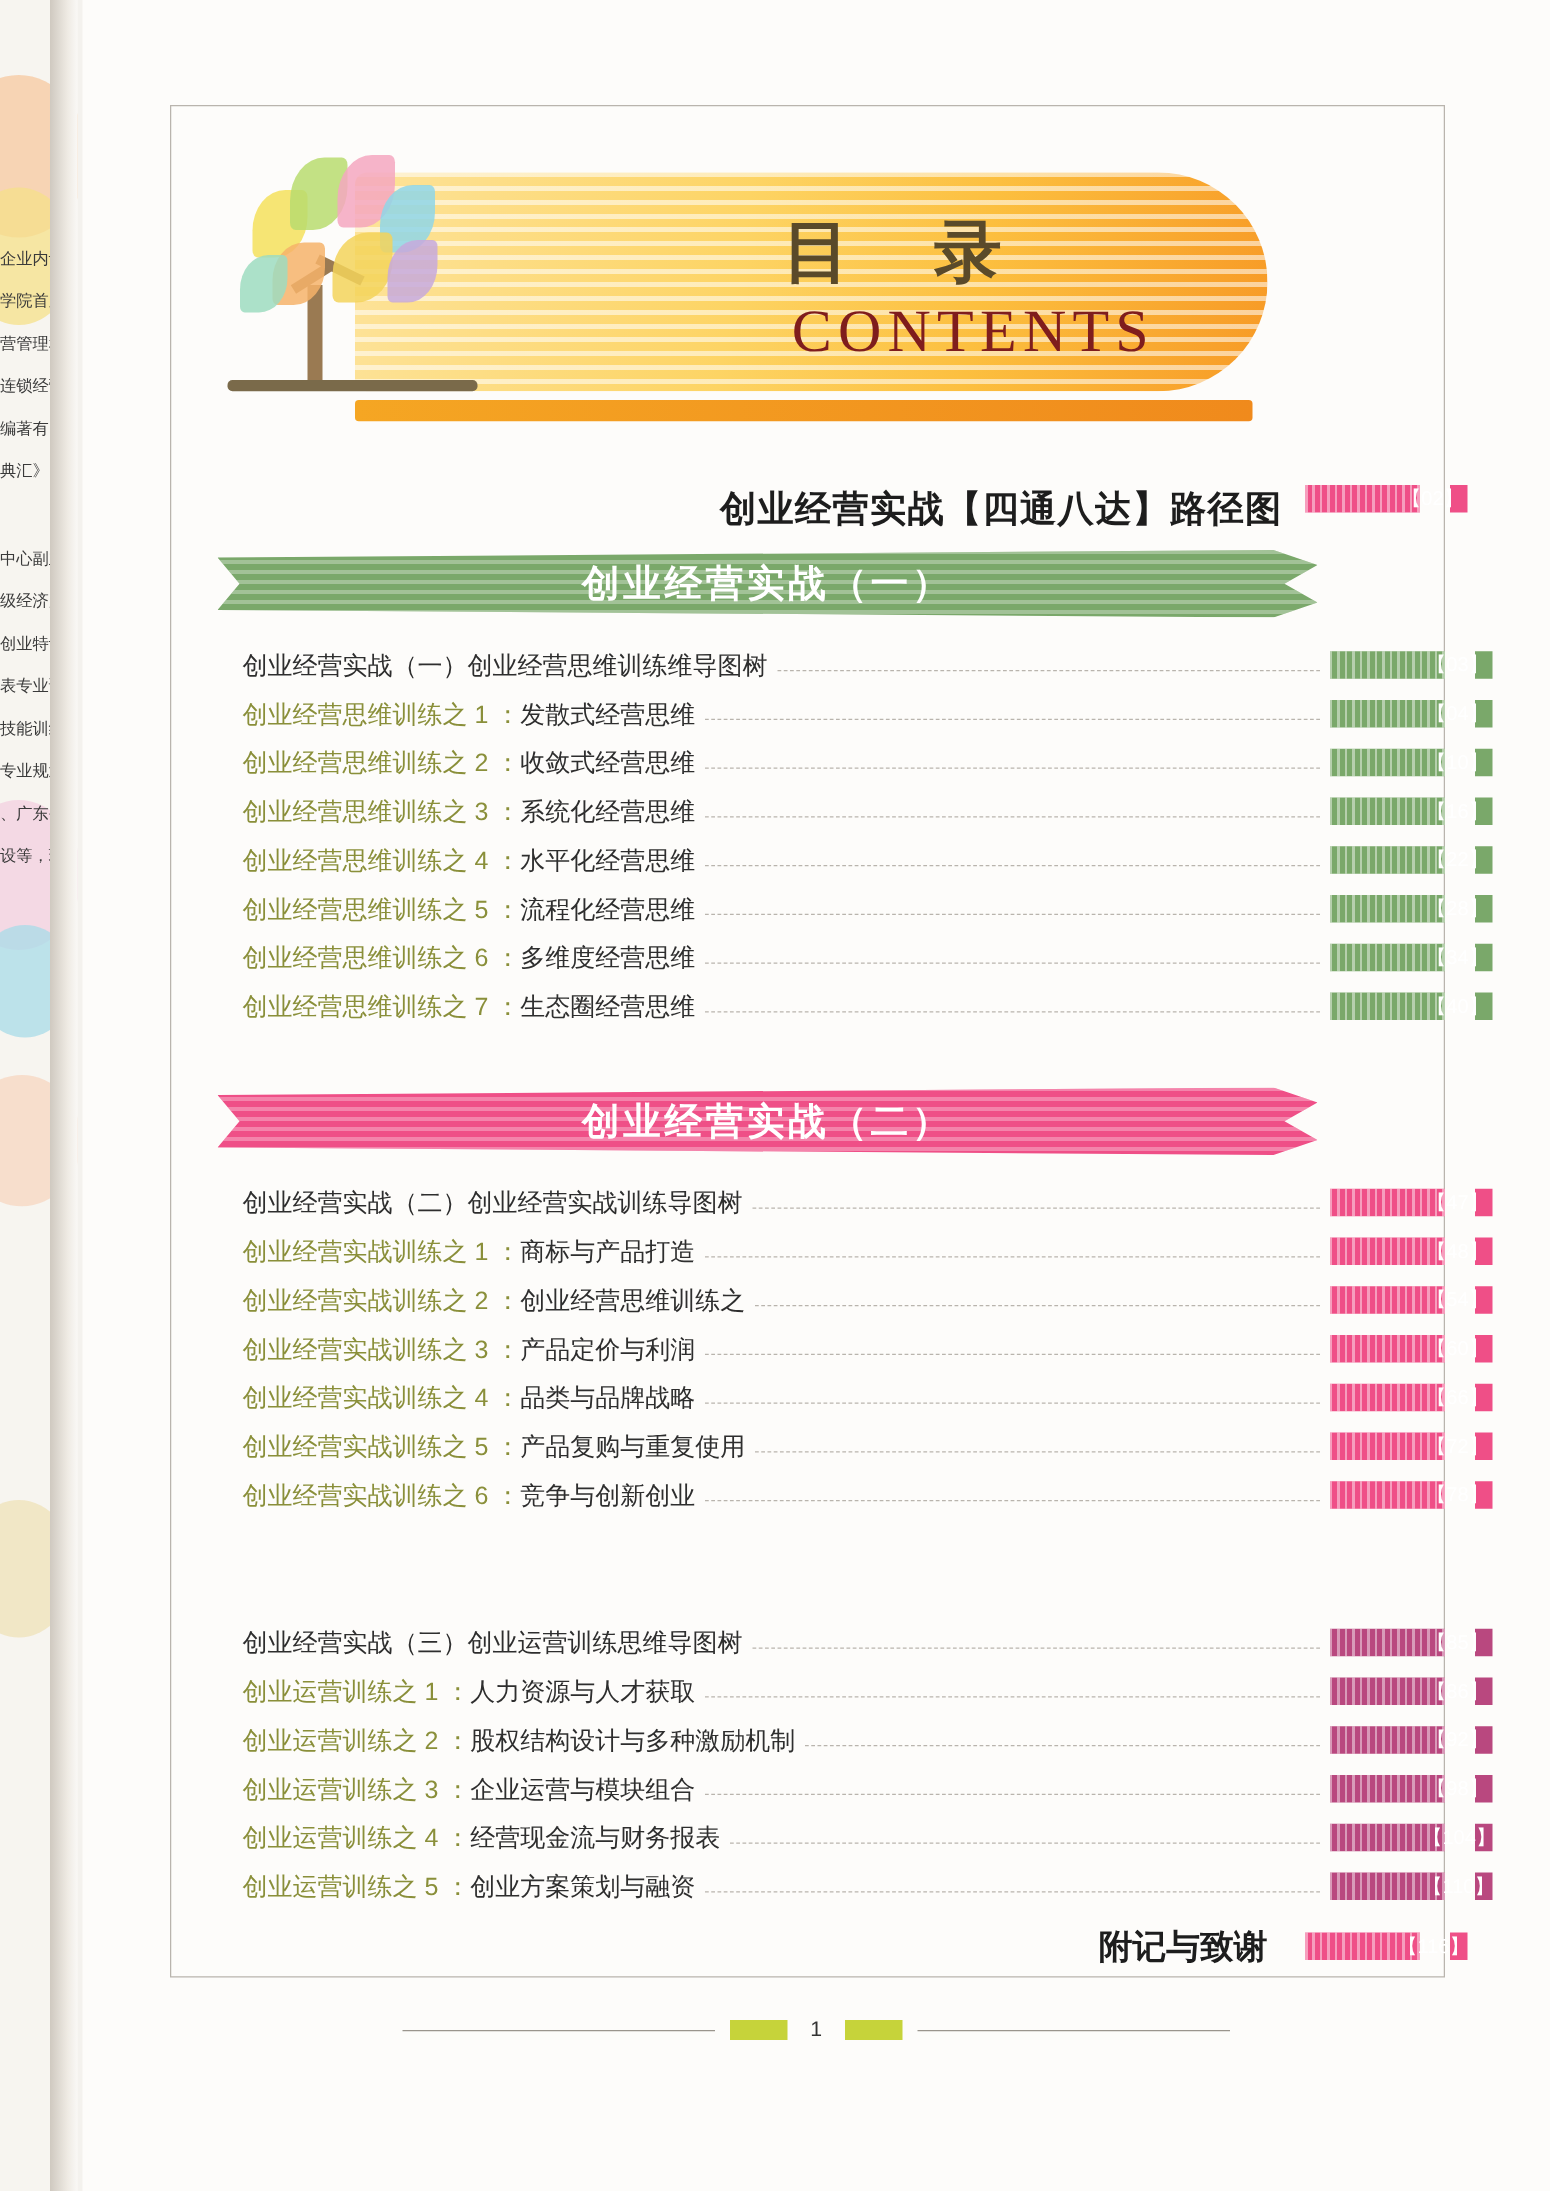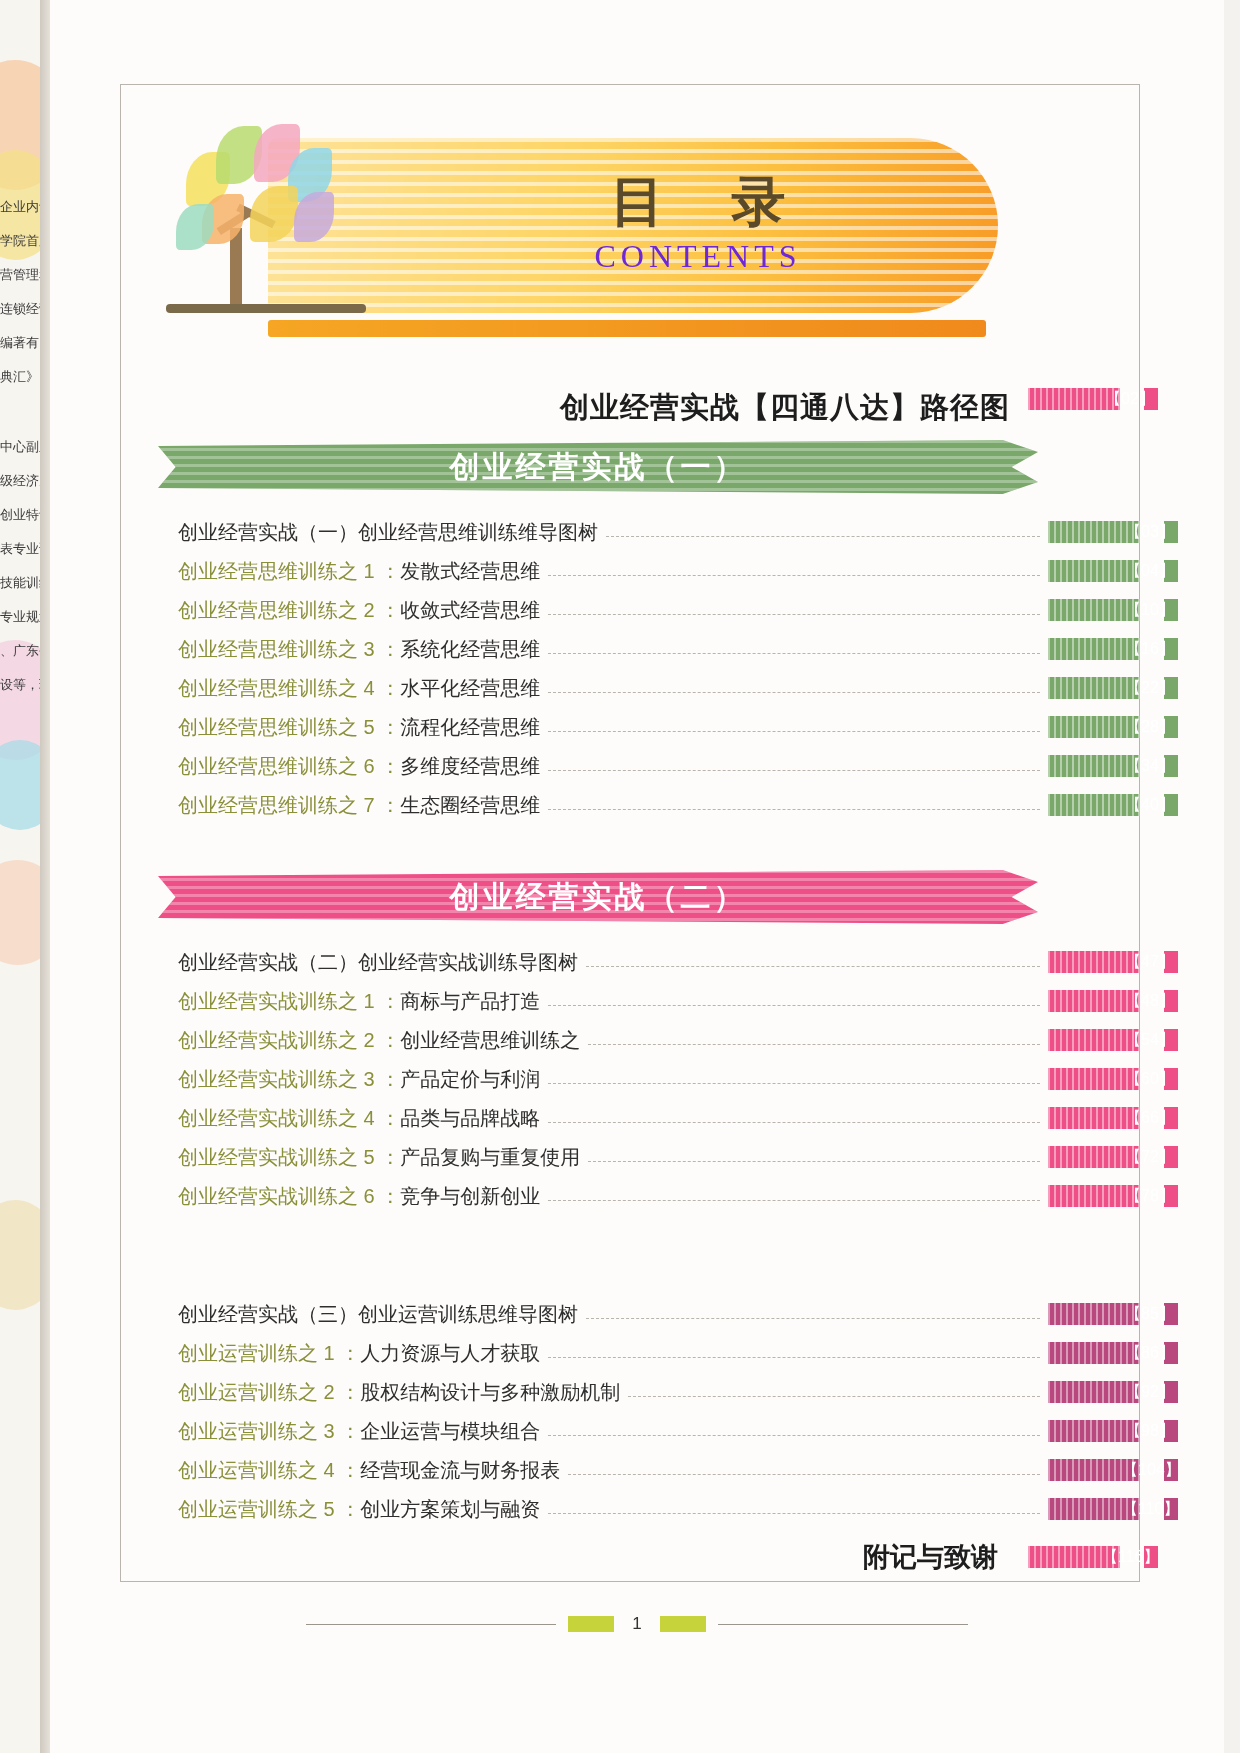--- a/index.html
+++ b/index.html
@@ -25,21 +25,21 @@
   .left-text2 {
     position:absolute; left:0; top:430px; width:58px;
     font-size:13px; line-height:34px; color:#3a3a3a;
     white-space:nowrap; overflow:hidden;
   }
   .spine {
     position:absolute; left:40px; top:0; width:26px; height:1753px;
     background:linear-gradient(to right,#cfc9c0,#efebe4 55%,#ffffff);
   }
   .page {
-    position:absolute; left:50px; top:0; width:1174px; height:1753px;
+    position:absolute; left:66px; top:0; width:1174px; height:1753px;
     background:#fdfcfa;
   }
   .page-border {
     position:absolute; left:70px; top:84px; width:1018px; height:1496px;
     border:1px solid #b9b4ad;
   }
   
   .banner {
     position:absolute; left:108px; top:108px; width:840px; height:230px;
   }
@@ -54,22 +54,22 @@
     position:absolute; left:110px; top:212px; width:718px; height:17px;
     background:linear-gradient(90deg,#f5a623,#f08a1c);
     border-radius:3px;
   }
   .banner-title {
     position:absolute; left:330px; top:58px; width:420px; text-align:center;
     font-size:54px; letter-spacing:26px; color:#5a4a2a; font-weight:bold;
     text-indent:26px;
   }
   .banner-sub {
-    position:absolute; left:330px; top:130px; width:420px; text-align:center;
-    font-size:32px; letter-spacing:5px; color:#6d28d9;
+    position:absolute; left:330px; top:130px; width:420px; text-align:right;
+    font-size:48px; letter-spacing:5px; color:#7f1d1d;
     font-family:"Liberation Serif", serif;
   }
   
   .tree { position:absolute; left:0px; top:0px; width:230px; height:230px; }
   .leaf { position:absolute; border-radius:60% 10% 60% 10%; opacity:.85; }
   .trunk { position:absolute; background:#9a7a52; }
   .ground { position:absolute; left:8px; top:196px; width:200px; height:9px; background:#7a6a4a; border-radius:4px;}
   
   .toc { position:absolute; left:108px; top:0; width:1000px; }
   .row {

